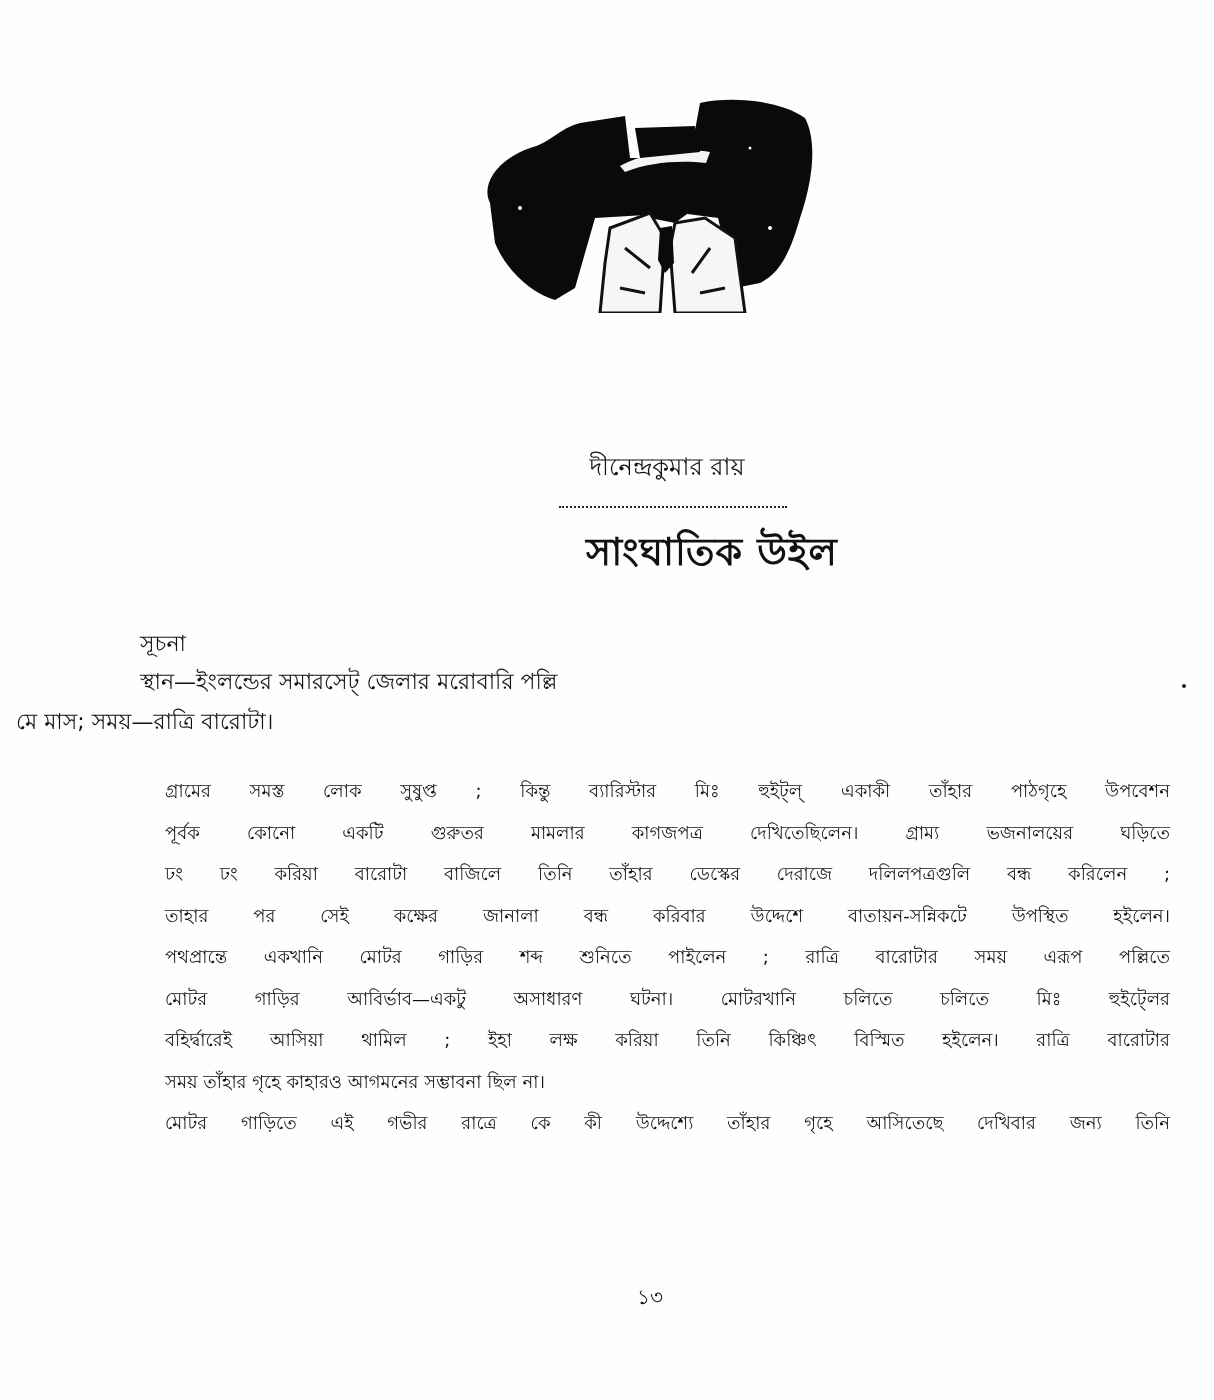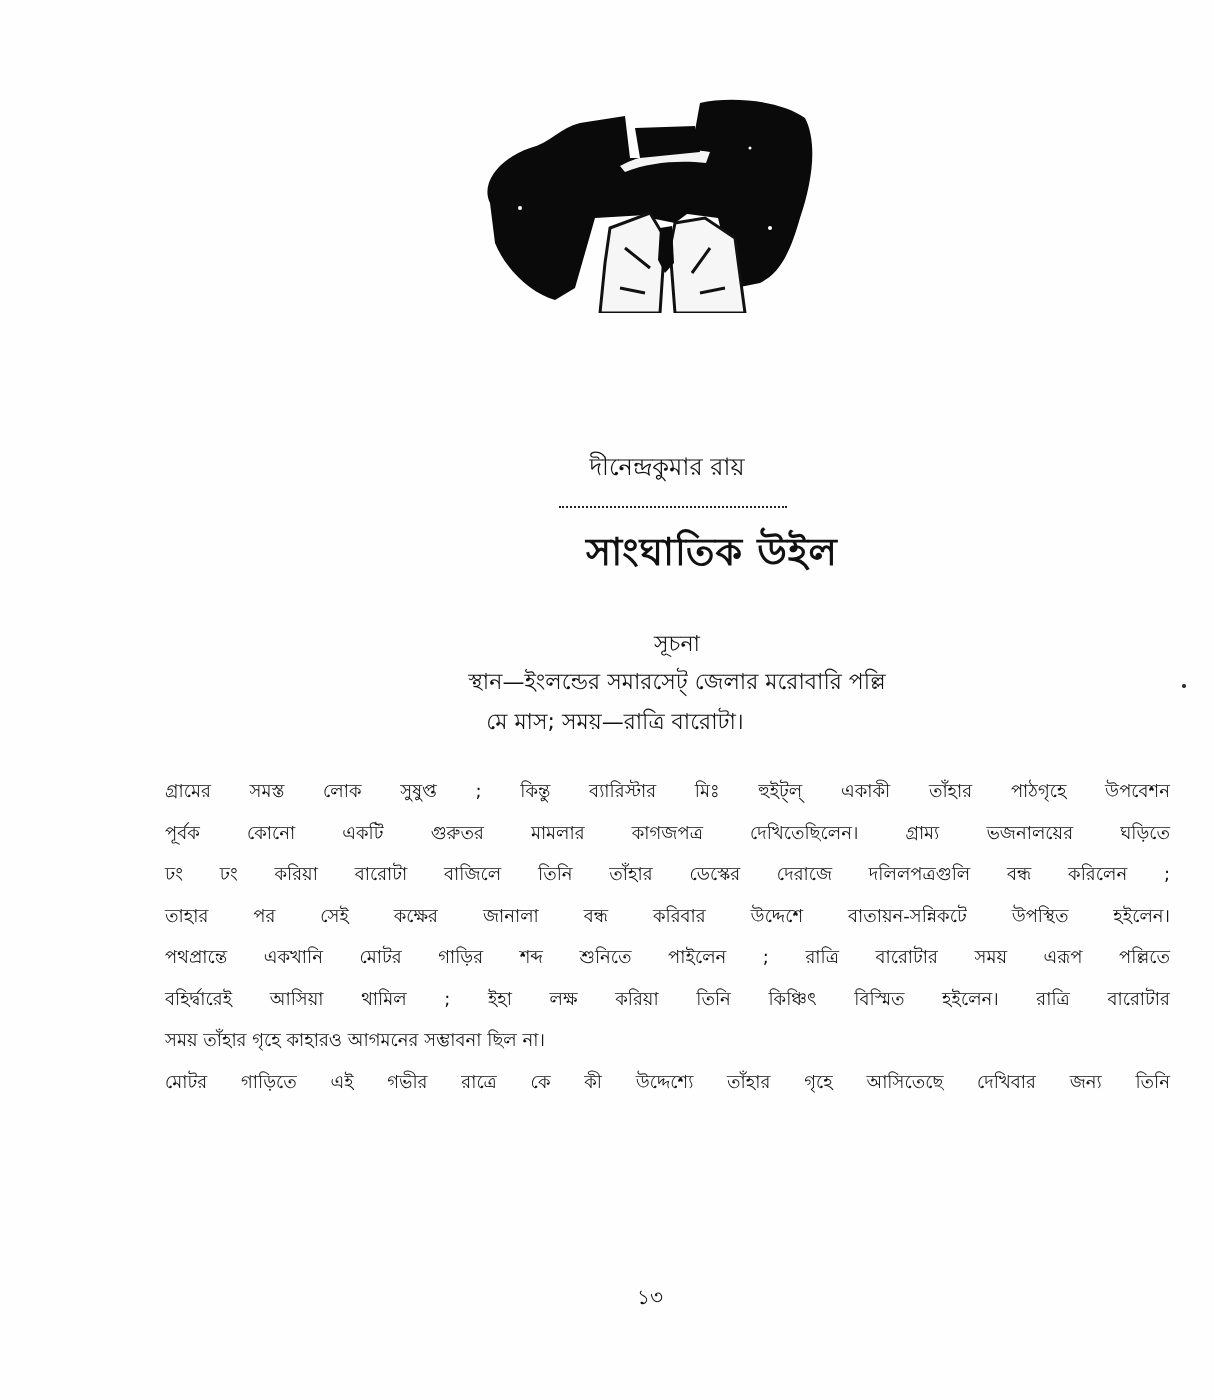--- a/index.html
+++ b/index.html
@@ -53,21 +53,21 @@
       font-size: 38px;
       font-weight: bold;
       padding-left: 130px;
       box-sizing: border-box;
       letter-spacing: 1px;
       margin-left: 40px;
     }
     .intro {
       position: absolute;
       left: 0; width: 1214px;
-      text-align: center;
+      text-align: left;
       font-size: 22px;
       padding-left: 140px;
       box-sizing: border-box;
     }
     .intro.l1 { top: 626px; }
     .intro.l2 { top: 664px; }
     .intro.l3 { top: 704px; padding-left: 16px; }
     .body-text {
       position: absolute;
       left: 165px;
@@ -139,20 +139,21 @@
   <div class="intro l1">সূচনা</div>
   <div class="intro l2">স্থান—ইংলন্ডের সমারসেট্ জেলার মরোবারি পল্লি</div>
   <div class="intro l3">মে মাস; সময়—রাত্রি বারোটা।</div>
 
   <div class="body-text">
     <span class="line">গ্রামের সমস্ত লোক সুষুপ্ত ; কিন্তু ব্যারিস্টার মিঃ হুইট্ল্ একাকী তাঁহার পাঠগৃহে উপবেশন</span>
     <span class="line">পূর্বক কোনো একটি গুরুতর মামলার কাগজপত্র দেখিতেছিলেন। গ্রাম্য ভজনালয়ের ঘড়িতে</span>
     <span class="line">ঢং ঢং করিয়া বারোটা বাজিলে তিনি তাঁহার ডেস্কের দেরাজে দলিলপত্রগুলি বন্ধ করিলেন ;</span>
     <span class="line">তাহার পর সেই কক্ষের জানালা বন্ধ করিবার উদ্দেশে বাতায়ন-সন্নিকটে উপস্থিত হইলেন।</span>
     <span class="line">পথপ্রান্তে একখানি মোটর গাড়ির শব্দ শুনিতে পাইলেন ; রাত্রি বারোটার সময় এরূপ পল্লিতে</span>
+    <span class="line">মোটর গাড়ির আবির্ভাব—একটু অসাধারণ ঘটনা। মোটরখানি চলিতে চলিতে মিঃ হুইট্লের</span>
     <span class="line">বহির্দ্বারেই আসিয়া থামিল ; ইহা লক্ষ করিয়া তিনি কিঞ্চিৎ বিস্মিত হইলেন। রাত্রি বারোটার</span>
     <span class="line last">সময় তাঁহার গৃহে কাহারও আগমনের সম্ভাবনা ছিল না।</span>
     <span class="line">মোটর গাড়িতে এই গভীর রাত্রে কে কী উদ্দেশ্যে তাঁহার গৃহে আসিতেছে দেখিবার জন্য তিনি</span>
   </div>
 
   <div class="page-number">১৩</div>
 
   <div class="speck" style="left:1182px; top:684px;"></div>
 </div>
 

